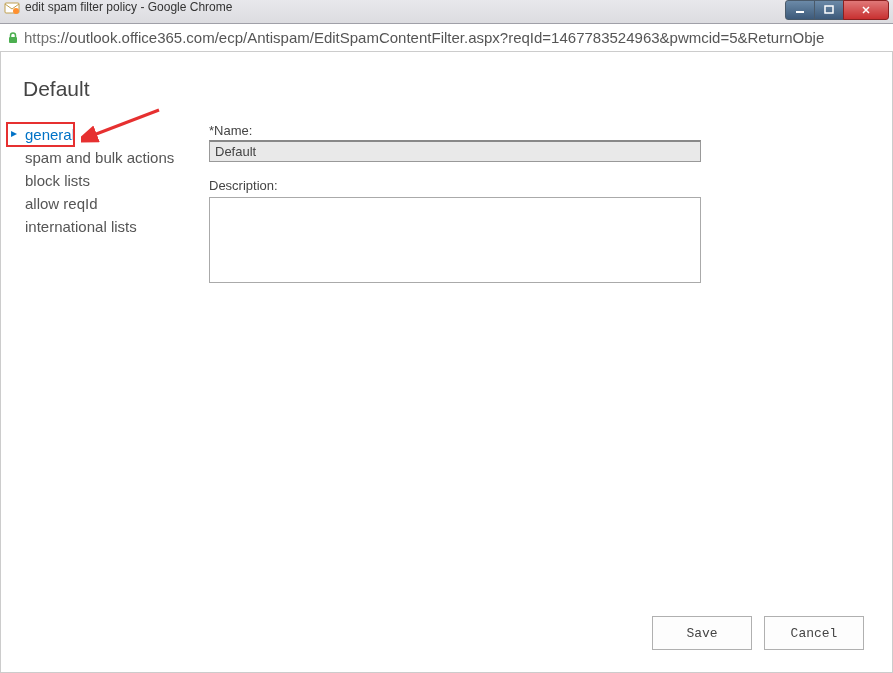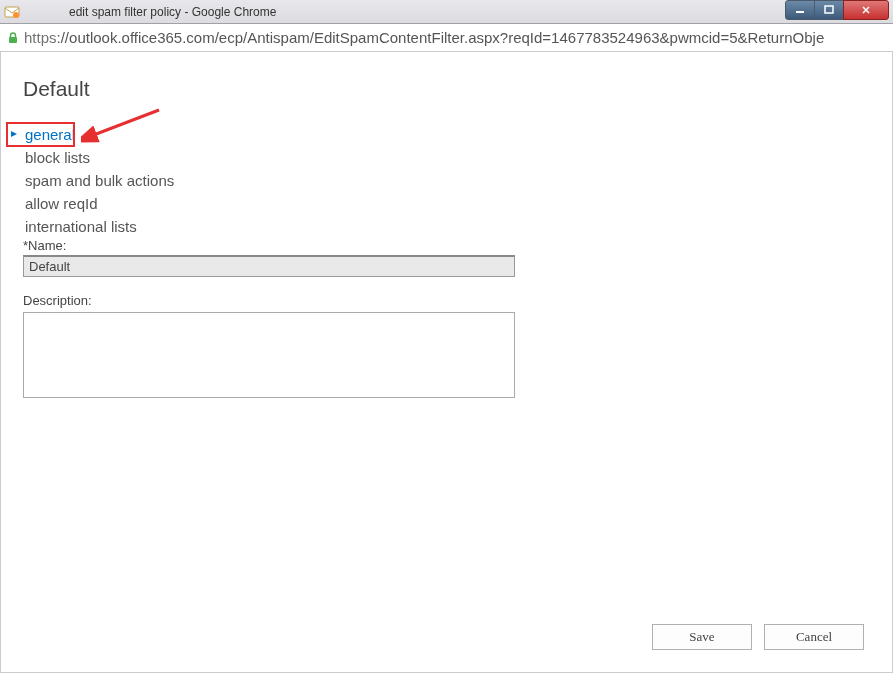--- a/index.html
+++ b/index.html
@@ -14,23 +14,21 @@
       width: 893px;
       height: 673px;
       overflow: hidden;
     }
     
     .window-titlebar {
       height: 24px;
       background: linear-gradient(to bottom, #e8e8ec 0%, #dcdce0 100%);
       border-bottom: 1px solid #a0a0a8;
       display: flex;
-      align-items: center;
       position: relative;
-      gap: 44px;
     }
     .titlebar-icon {
       width: 16px;
       height: 16px;
       margin-left: 4px;
       margin-right: 5px;
       display: inline-flex;
     }
     .titlebar-text {
       font-size: 12px;
@@ -102,21 +100,20 @@
       border-top: none;
     }
     .page-title {
       font-size: 21px;
       font-weight: 300;
       color: #444;
       margin-bottom: 22px;
     }
     .layout {
       display: flex;
-      flex-direction: column;
     }
     .sidebar {
       width: 186px;
       flex-shrink: 0;
     }
     .nav-item {
       font-size: 15px;
       color: #555;
       padding: 3px 2px;
       cursor: pointer;
@@ -183,27 +180,27 @@
     
     .button-bar {
       position: absolute;
       bottom: 22px;
       right: 28px;
       display: flex;
       gap: 12px;
     }
     .action-btn {
       width: 100px;
-      height: 26px;
+      height: 34px;
       border: 1px solid #b0b0b0;
       background: #fdfdfd;
       font-size: 13px;
       color: #444;
       cursor: pointer;
-      font-family: Liberation Serif, serif;
+      font-family: Liberation Mono, monospace;
     }
   </style>
 </head>
 <body>
 
 <div class="window-titlebar">
   <span class="titlebar-icon">
     <svg viewBox="0 0 16 16" width="16" height="16">
       <rect x="1" y="3" width="14" height="10" rx="1" fill="#fff" stroke="#c0a050" stroke-width="1"></rect>
       <path d="M1 4 L8 9 L15 4" stroke="#c0a050" stroke-width="1" fill="none"></path>
@@ -240,22 +237,22 @@
   <span class="url-scheme">https</span>
   <span class="url-rest">://outlook.office365.com/ecp/Antispam/EditSpamContentFilter.aspx?reqId=1467783524963&amp;pwmcid=5&amp;ReturnObje</span>
 </div>
 
 <div class="content-area">
   <div class="page-title">Default</div>
 
   <div class="layout">
     <div class="sidebar">
       <div class="nav-item active">general</div>
+      <div class="nav-item">spam and bulk actions</div>
       <div class="nav-item">block lists</div>
-      <div class="nav-item">spam and bulk actions</div>
       <div class="nav-item">allow reqId</div>
       <div class="nav-item">international lists</div>
     </div>
 
     <div class="form-area">
       <label class="form-label">*Name:</label>
       <input class="text-input" type="text" readonly="" value="Default" style="">
       <label class="form-label desc-label">Description:</label>
       <textarea class="textarea-input" style=""></textarea>
     </div>

